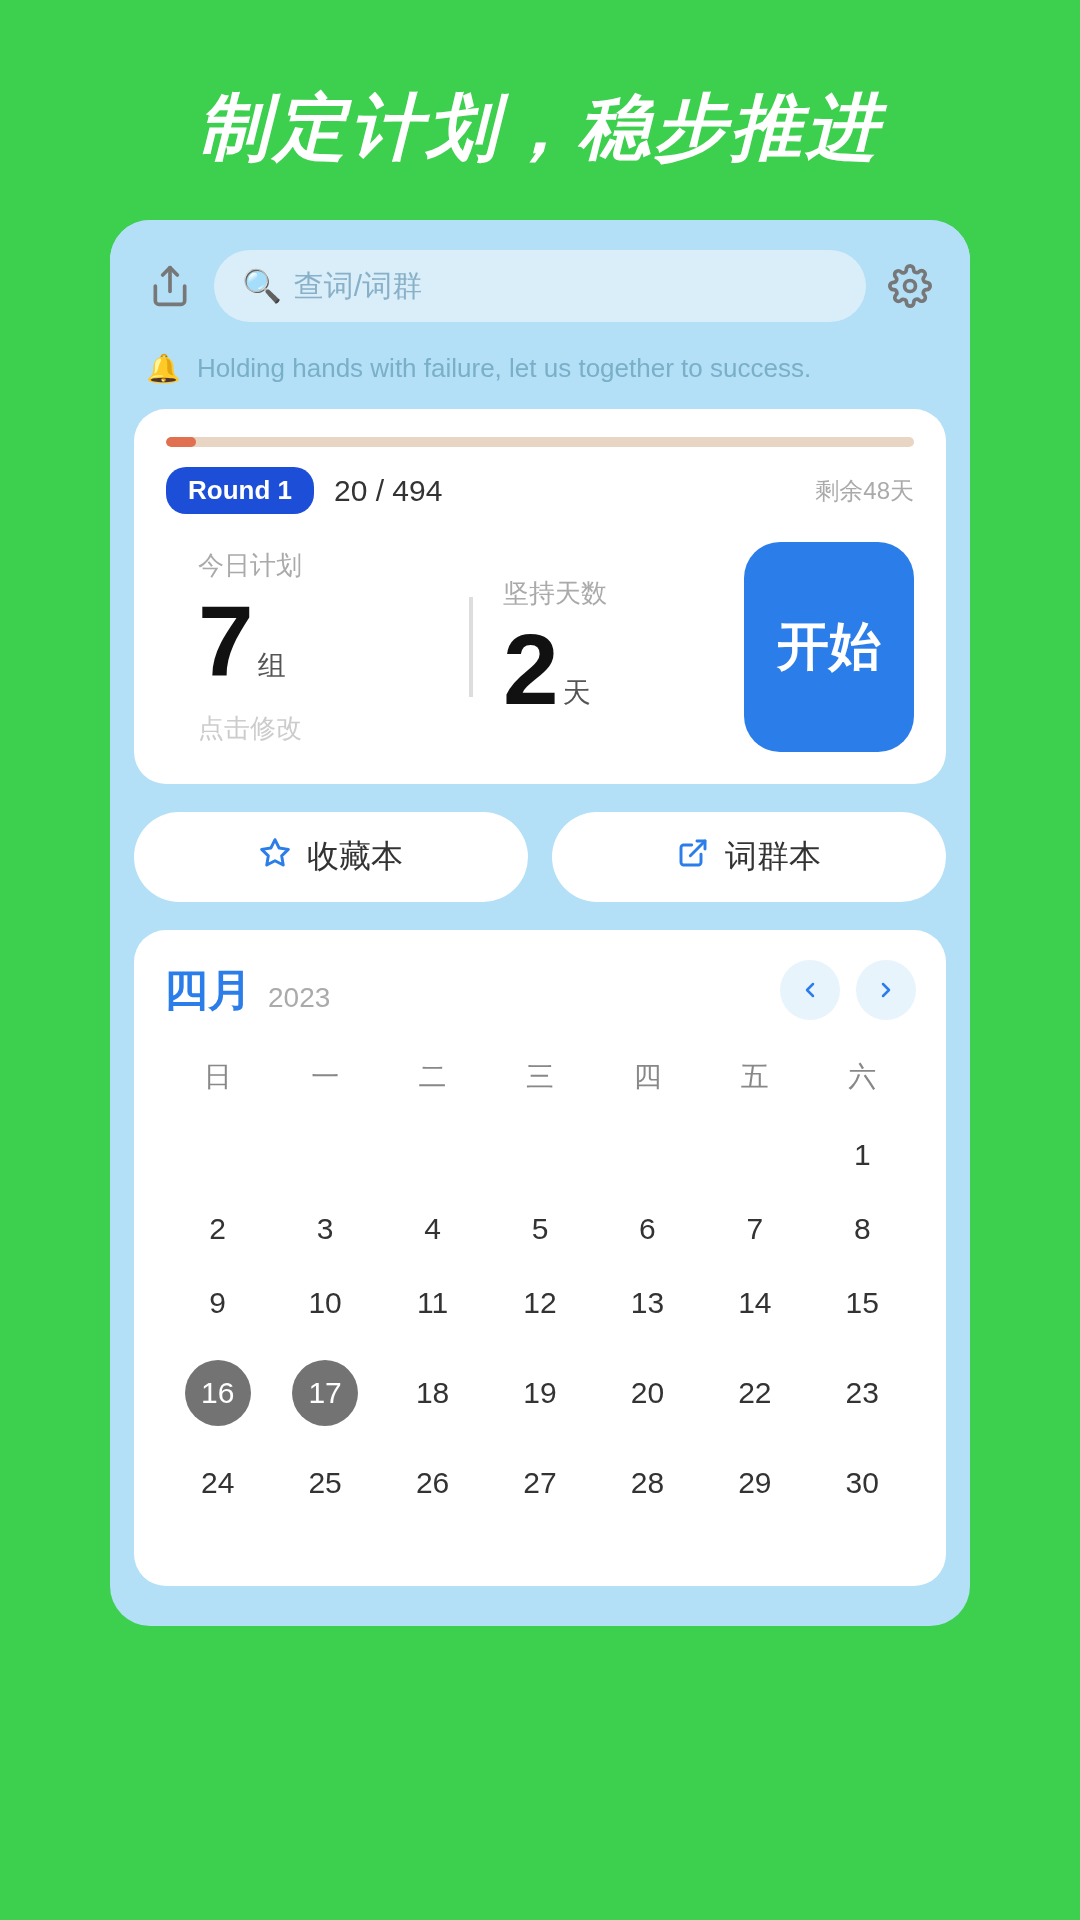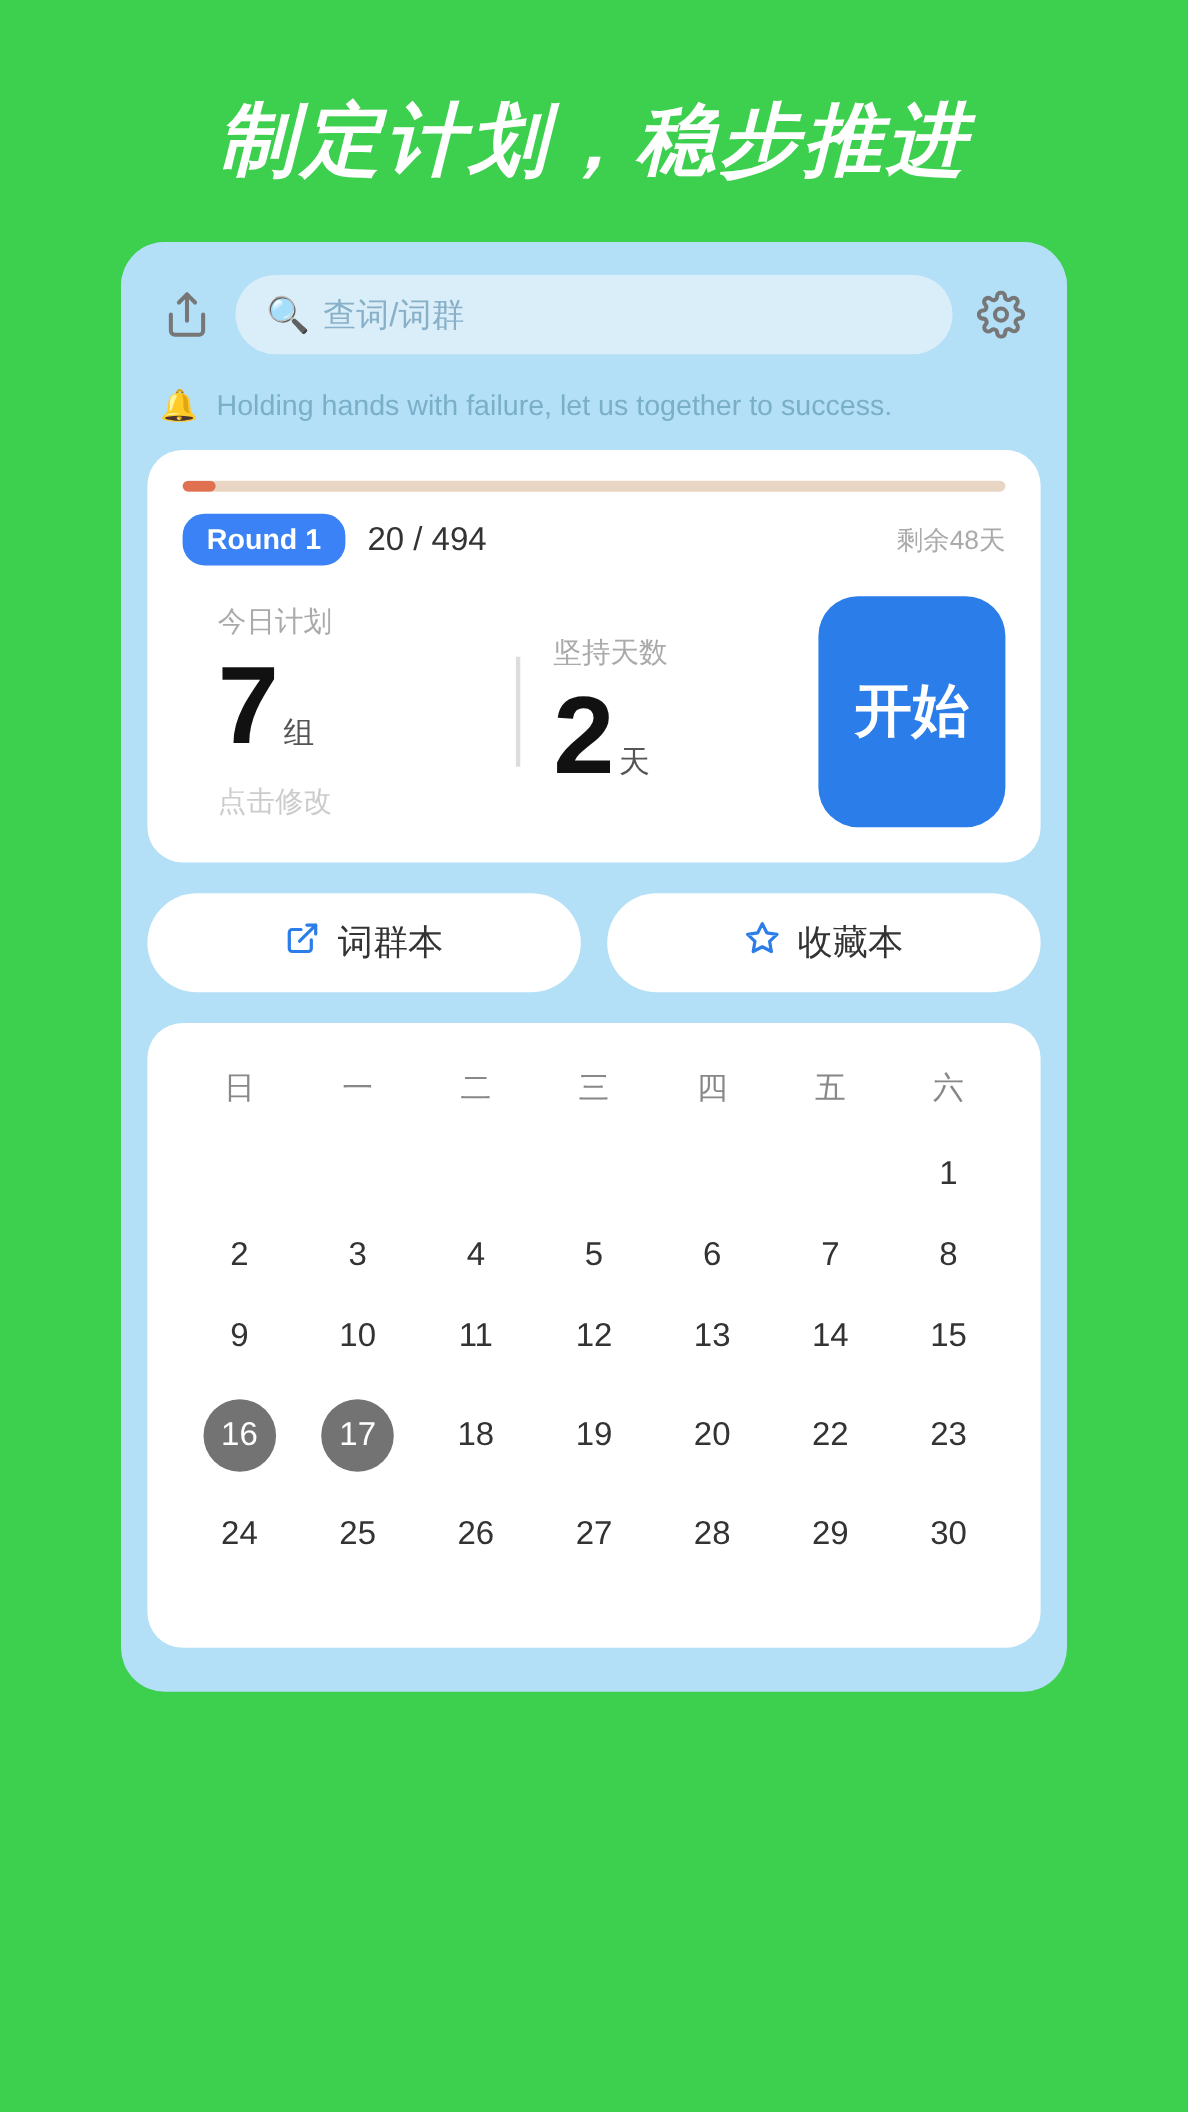--- a/index.html
+++ b/index.html
@@ -124,21 +124,21 @@
     }
 
     .round-info-row {
       display: flex;
       align-items: center;
       gap: 20px;
       margin-bottom: 28px;
     }
 
     .round-badge {
-      background: #3b82f6;
+      background: #1d4ed8;
       color: white;
       font-size: 26px;
       font-weight: 600;
       padding: 8px 22px;
       border-radius: 20px;
     }
 
     .progress-text {
       font-size: 30px;
       color: #333;
@@ -409,42 +409,58 @@
         <div>
           <span class="stat-number">2</span><span class="stat-unit">天</span>
         </div>
       </div>
 
       <button class="start-button">开始</button>
     </div>
   </div>
 
   <div class="action-buttons-row">
+    <button class="action-btn">
+      <span class="btn-icon-star">
+        <svg width="32" height="32" viewBox="0 0 24 24" fill="none" stroke="#2b7de9" stroke-width="2.2" stroke-linecap="round" stroke-linejoin="round">
+          <polygon points="12 2 15.09 8.26 22 9.27 17 14.14 18.18 21.02 12 17.77 5.82 21.02 7 14.14 2 9.27 8.91 8.26 12 2"></polygon>
+        </svg>
+      </span>
+      <span>收藏本</span>
+    </button>
+
     <button class="action-btn">
       <span class="btn-icon">
         <svg width="32" height="32" viewBox="0 0 24 24" fill="none" stroke="#2b7de9" stroke-width="2.2" stroke-linecap="round" stroke-linejoin="round">
           <path d="M18 13v6a2 2 0 01-2 2H5a2 2 0 01-2-2V8a2 2 0 012-2h6"></path>
           <polyline points="15 3 21 3 21 9"></polyline>
           <line x1="10" y1="14" x2="21" y2="3"></line>
         </svg>
       </span>
       <span>词群本</span>
     </button>
-
-    <button class="action-btn">
-      <span class="btn-icon-star">
-        <svg width="32" height="32" viewBox="0 0 24 24" fill="none" stroke="#2b7de9" stroke-width="2.2" stroke-linecap="round" stroke-linejoin="round">
-          <polygon points="12 2 15.09 8.26 22 9.27 17 14.14 18.18 21.02 12 17.77 5.82 21.02 7 14.14 2 9.27 8.91 8.26 12 2"></polygon>
-        </svg>
-      </span>
-      <span>收藏本</span>
-    </button>
   </div>
 
   <div class="calendar-section">
+    <div class="calendar-header">
+      <span class="month-label">四月</span>
+      <span class="year-label">2023</span>
+      <div class="calendar-nav">
+        <button class="nav-btn">
+          <svg width="24" height="24" viewBox="0 0 24 24" fill="none" stroke="#2b7de9" stroke-width="2.5" stroke-linecap="round" stroke-linejoin="round">
+            <polyline points="15 18 9 12 15 6"></polyline>
+          </svg>
+        </button>
+        <button class="nav-btn">
+          <svg width="24" height="24" viewBox="0 0 24 24" fill="none" stroke="#2b7de9" stroke-width="2.5" stroke-linecap="round" stroke-linejoin="round">
+            <polyline points="9 18 15 12 9 6"></polyline>
+          </svg>
+        </button>
+      </div>
+    </div>
 
     <div class="calendar-grid">
       <div class="day-headers" id="day-headers">
           <div class="day-header">日</div>
           <div class="day-header">一</div>
           <div class="day-header">二</div>
           <div class="day-header">三</div>
           <div class="day-header">四</div>
           <div class="day-header">五</div>
           <div class="day-header">六</div>

